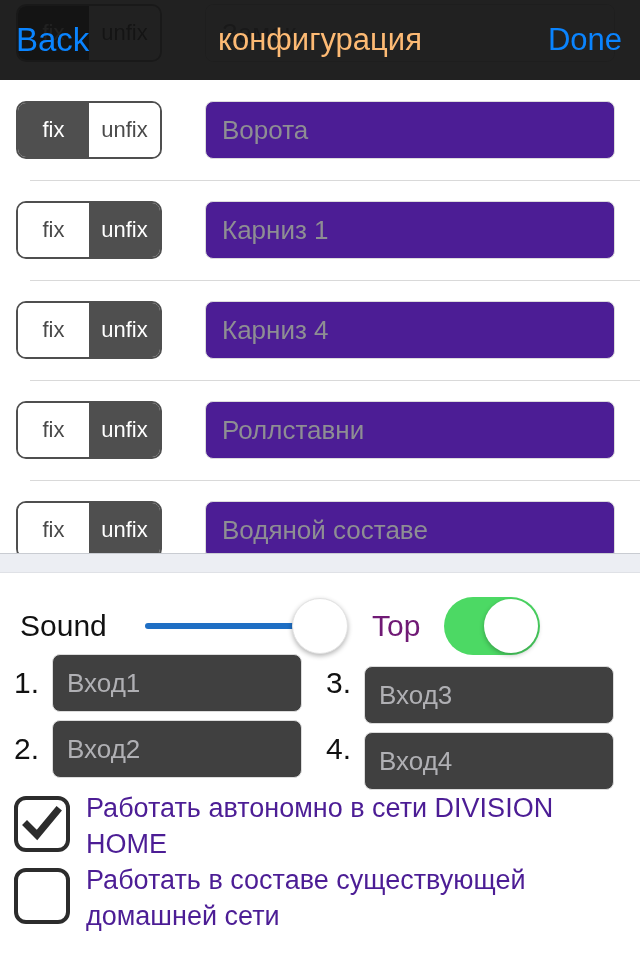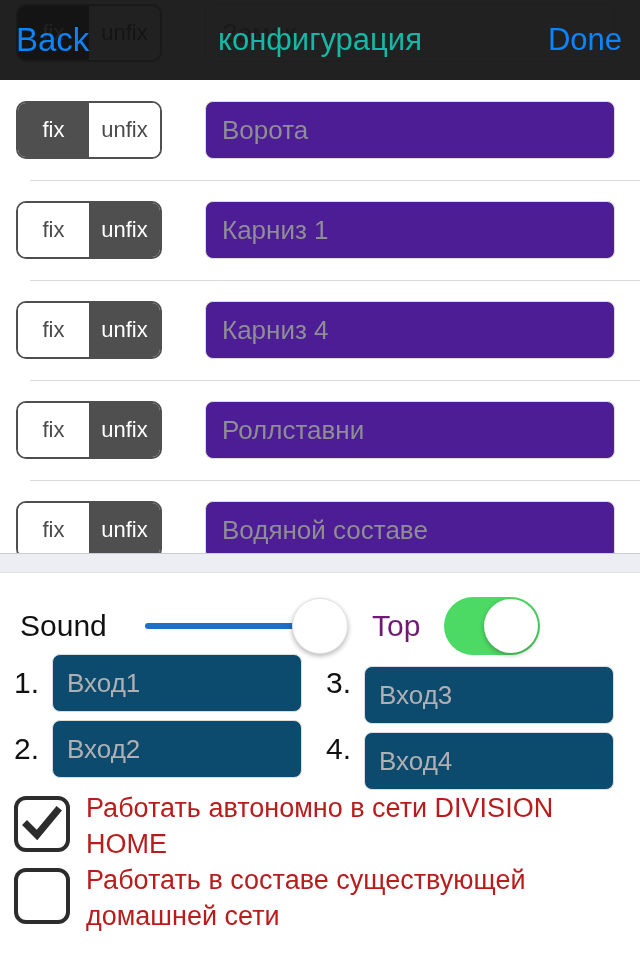--- a/index.html
+++ b/index.html
@@ -68,21 +68,21 @@
     font-size: 33px;
     color: #0a84ff;
     white-space: nowrap;
   }
   .nav-title {
     position: absolute;
     left: 0; right: 0; top: 50%;
     transform: translateY(-50%);
     text-align: center;
     font-size: 31px;
-    color: #14b8a6;
+    color: #fdba74;
     white-space: nowrap;
   }
   .nav-done {
     position: absolute;
     right: 18px; top: 50%;
     transform: translateY(-50%);
     font-size: 31px;
     color: #0a84ff;
     white-space: nowrap;
   }
@@ -228,21 +228,21 @@
     font-size: 30px;
     color: #111111;
   }
   .in-box {
     position: absolute;
     top: 0;
     width: 250px; height: 58px;
     border: 1px solid #dcdcdc;
     border-radius: 8px;
     box-sizing: border-box;
-    background: #0c4a6e;
+    background: #404040;
     display: flex; align-items: center;
     padding-left: 14px;
     font-size: 26px;
     color: #b0b0b4;
   }
   .c1 { left: 14px;  top: 2px;  width: 300px; }
   .c2 { left: 14px;  top: 68px; width: 300px; }
   .c3 { left: 326px; top: 2px;  width: 300px; }
   .c4 { left: 326px; top: 68px; width: 300px; }
   .c1 .in-box, .c2 .in-box { left: 38px; }
@@ -268,21 +268,21 @@
     box-sizing: border-box;
     background: #ffffff;
   }
   .cbox svg { display: block; }
   .check-text {
     position: absolute;
     left: 86px; top: -2px;
     width: 540px;
     font-size: 27px;
     line-height: 36px;
-    color: #b91c1c;
+    color: #4c1d95;
   }
 </style>
 </head>
 <body>
 
 <div id="app">
 
   <div class="peek-row">
     <div class="peek-seg">
       <div class="sg on">fix</div>

